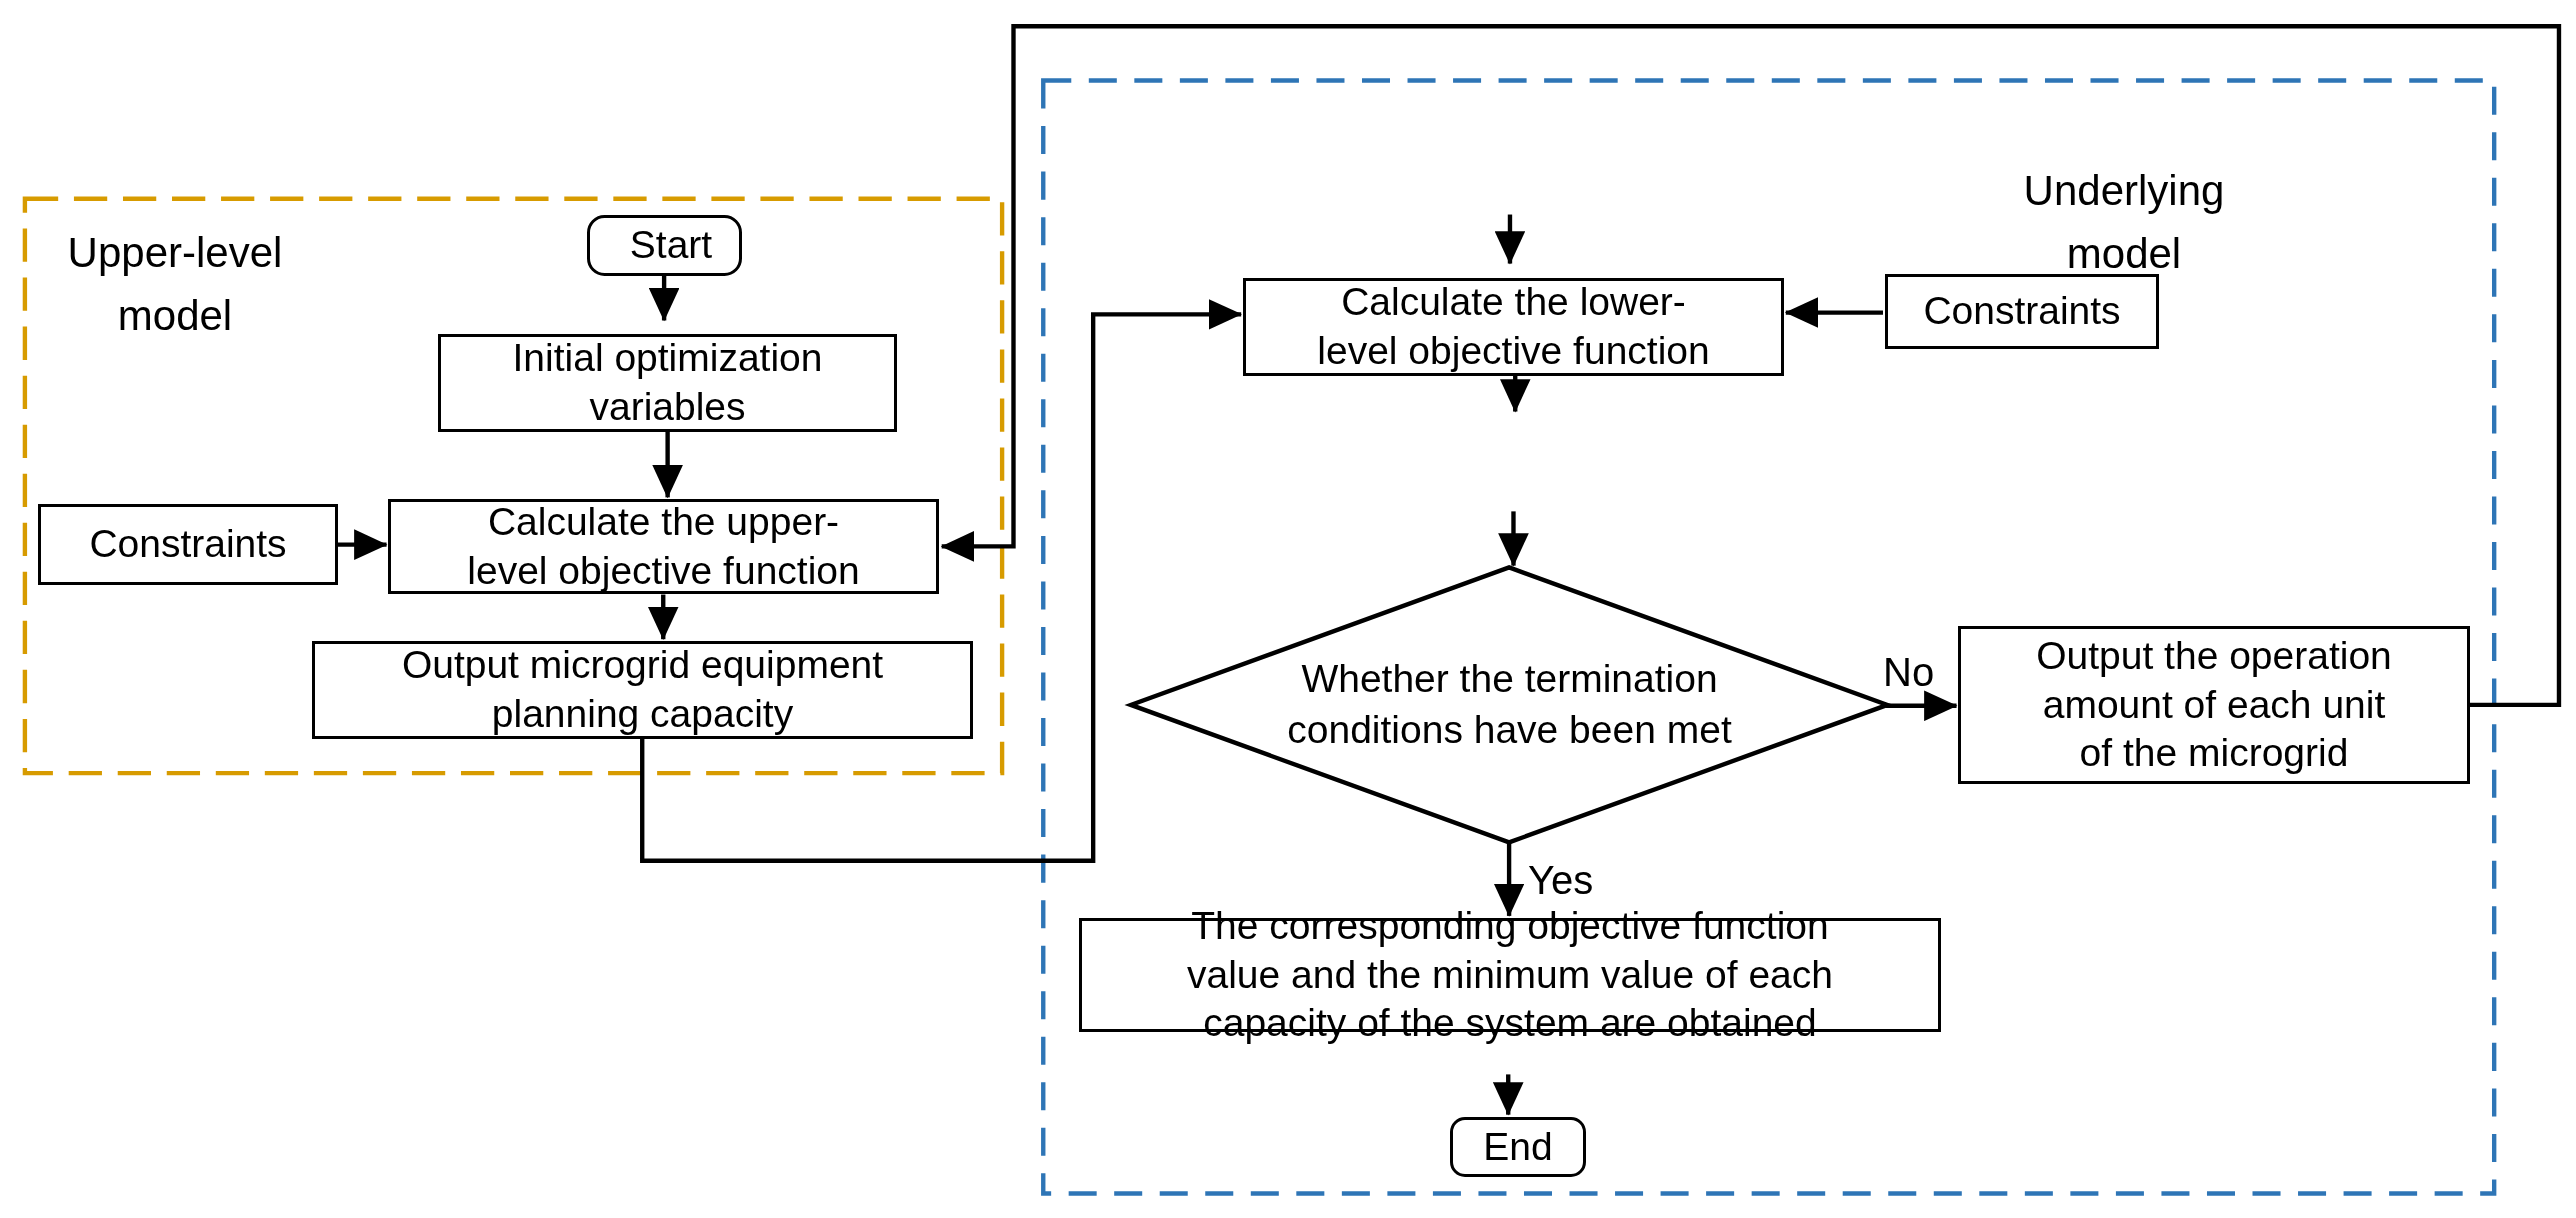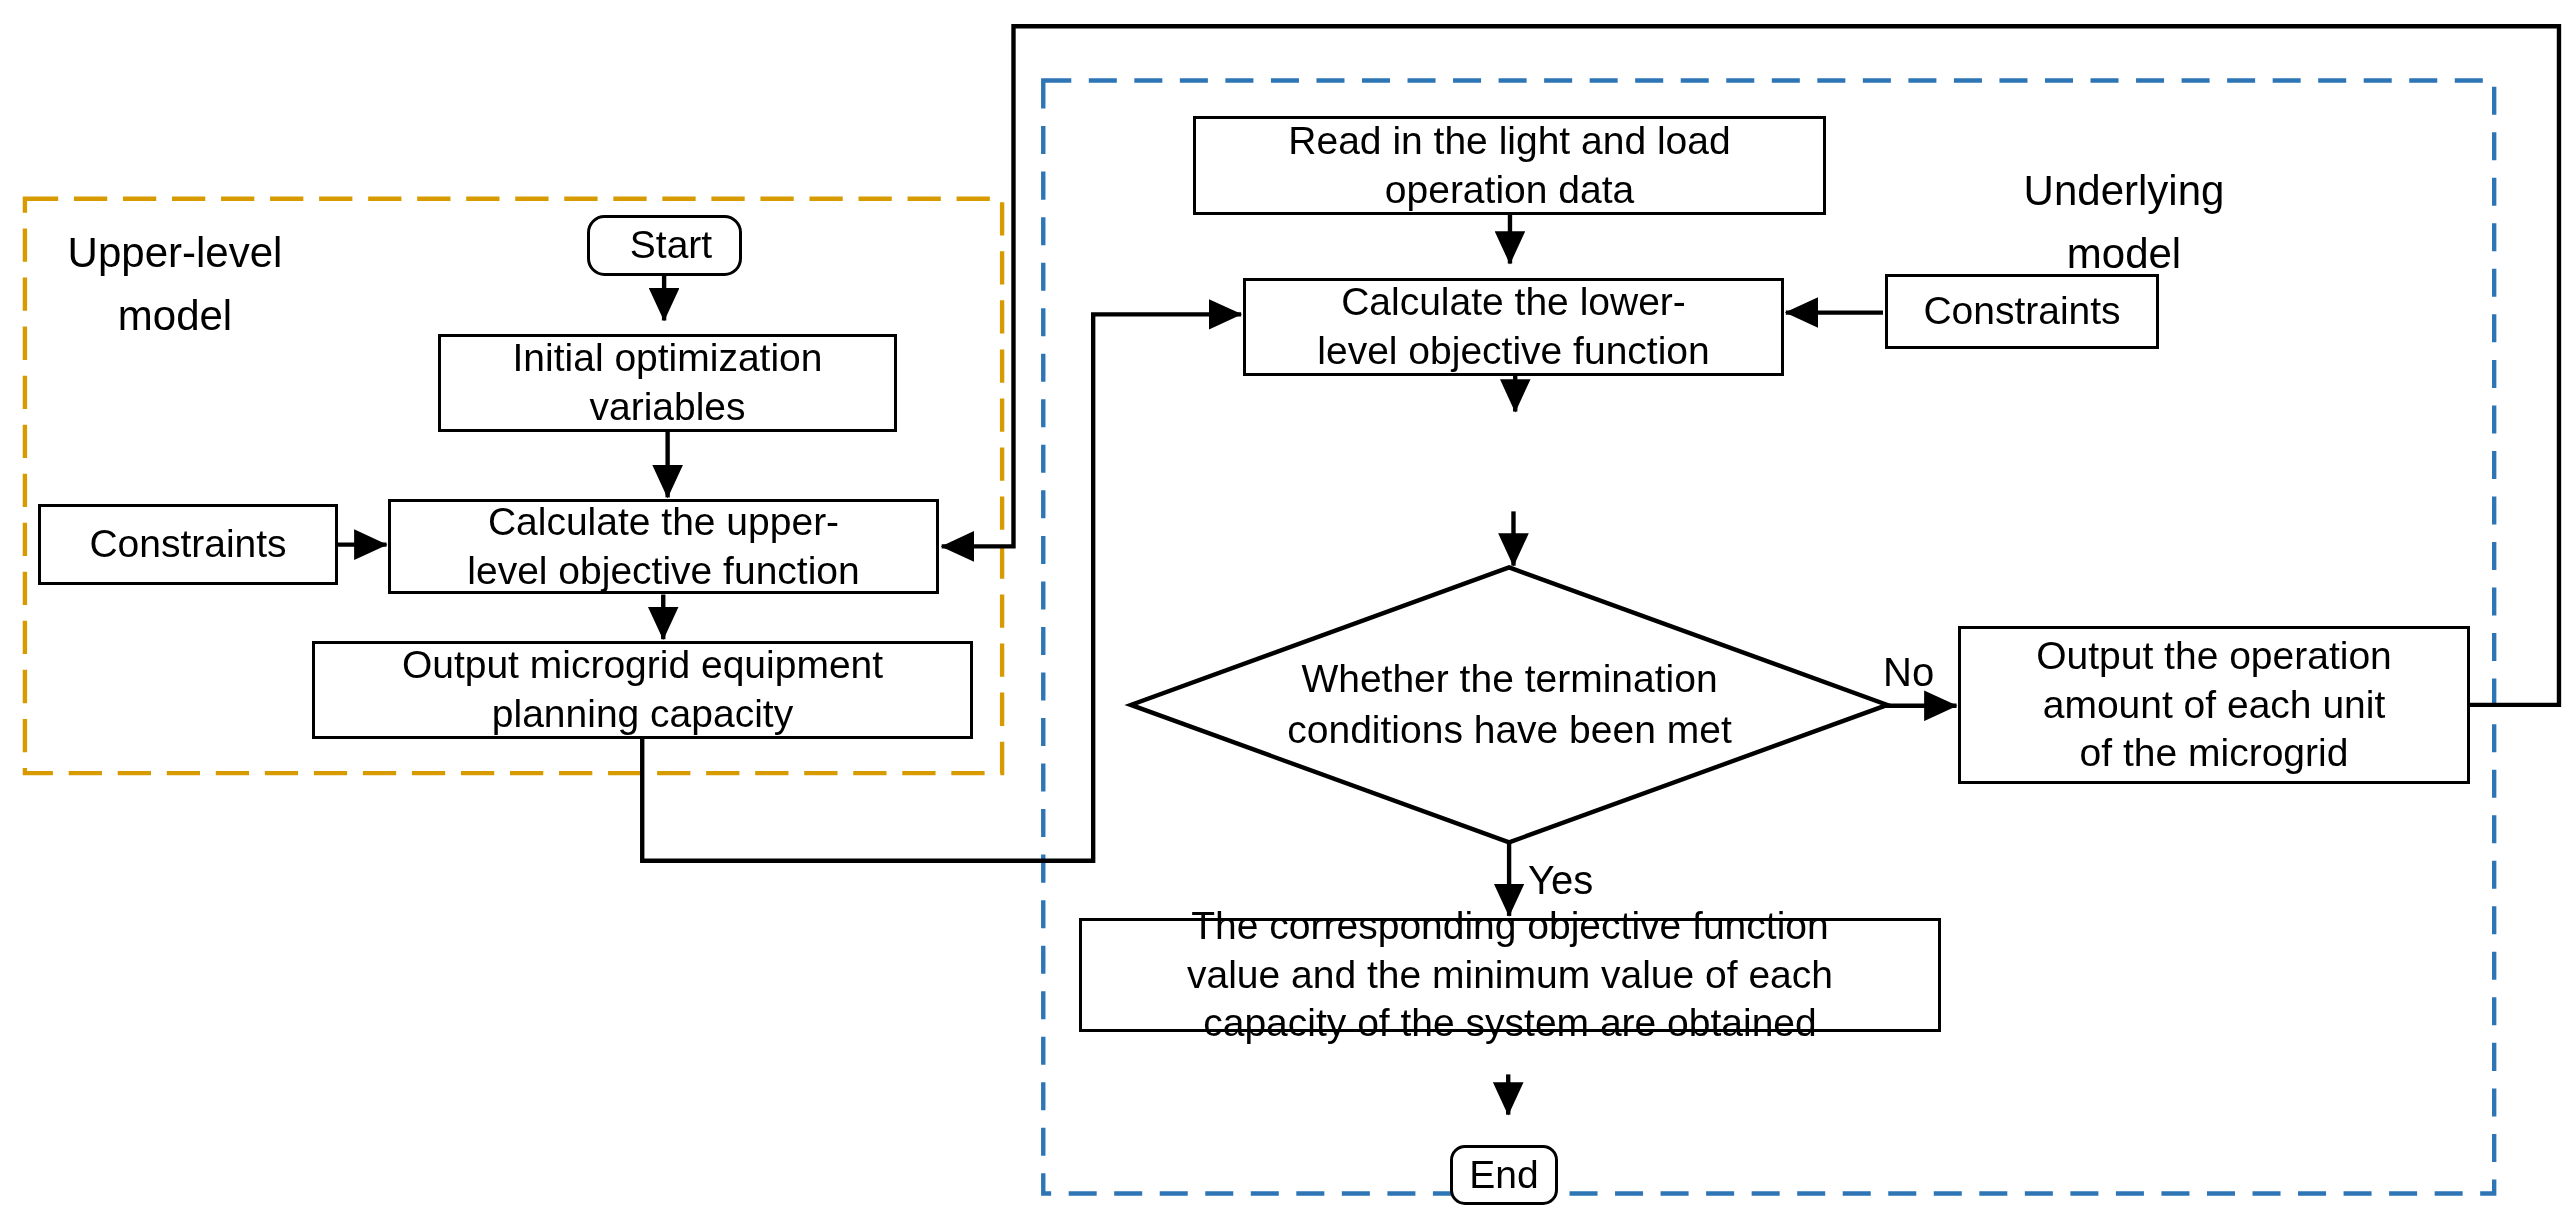--- a/index.html
+++ b/index.html
@@ -101,24 +101,20 @@
   <div class="box" style="left:388px; top:499px; width:551px; height:95px;text-align:center;">
     <span>Calculate the upper-</span>
     <span>level objective function</span>
   </div>
 
   <div class="box" style="left:312px; top:641px; width:661px; height:98px;">
     <span>Output microgrid equipment</span>
     <span>planning capacity</span>
   </div>
 
-  <div class="box" style="left:1193px; top:116px; width:633px; height:99px;">
-    <span>Read in the light and load</span>
-    <span>operation data</span>
-  </div>
 
   <div class="box" style="left:1243px; top:278px; width:541px; height:98px;">
     <span>Calculate the lower-</span>
     <span>level objective function</span>
   </div>
 
   <div class="box" style="left:1885px; top:274px; width:274px; height:75px;">
     <span>Constraints</span>
   </div>
 
@@ -133,21 +129,21 @@
     <span>amount of each unit</span>
     <span>of the microgrid</span>
   </div>
 
   <div class="box" style="left:1079px; top:918px; width:862px; height:114px;">
     <span>The corresponding objective function</span>
     <span>value and the minimum value of each</span>
     <span>capacity of the system are obtained</span>
   </div>
 
-  <div class="box rounded" style="left:1450px; top:1117px; width:108px; height:60px; border-radius:15px;margin-top:28px;">
+  <div class="box rounded" style="left:1450px; top:1117px; width:136px; height:60px; border-radius:15px;">
     <span>End</span>
   </div>
 
   <div class="edge-label" style="left:1883px; top:650px;">No</div>
   <div class="edge-label" style="left:1528px; top:858px;">Yes</div>
 
 </div>
 
 
 </body></html>

